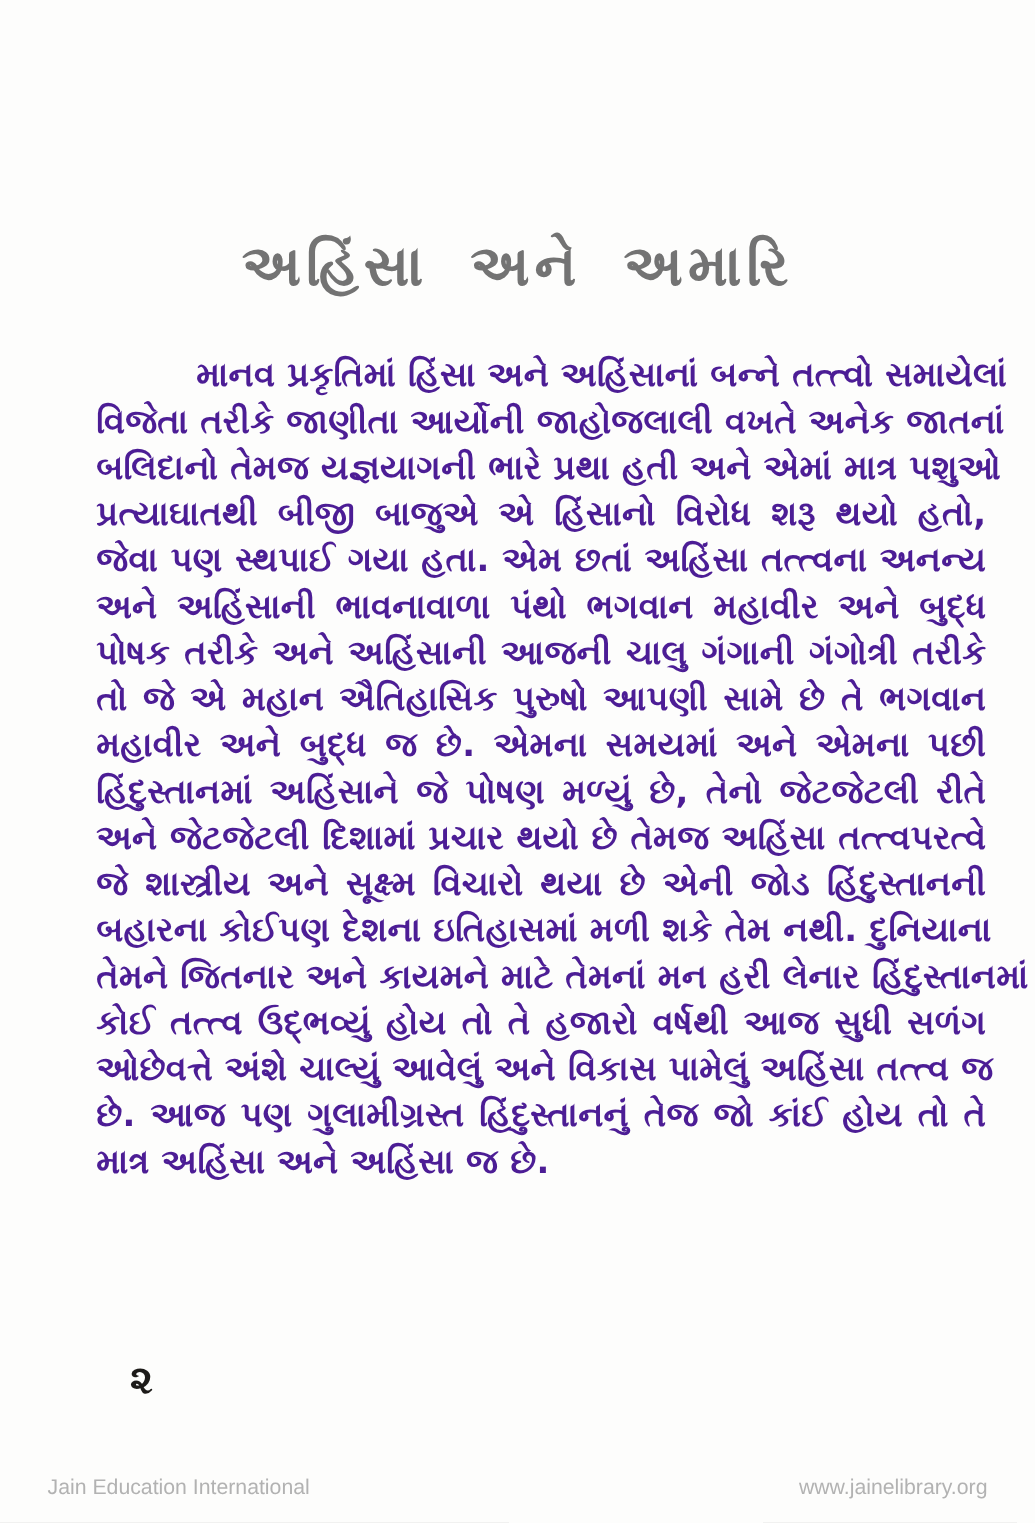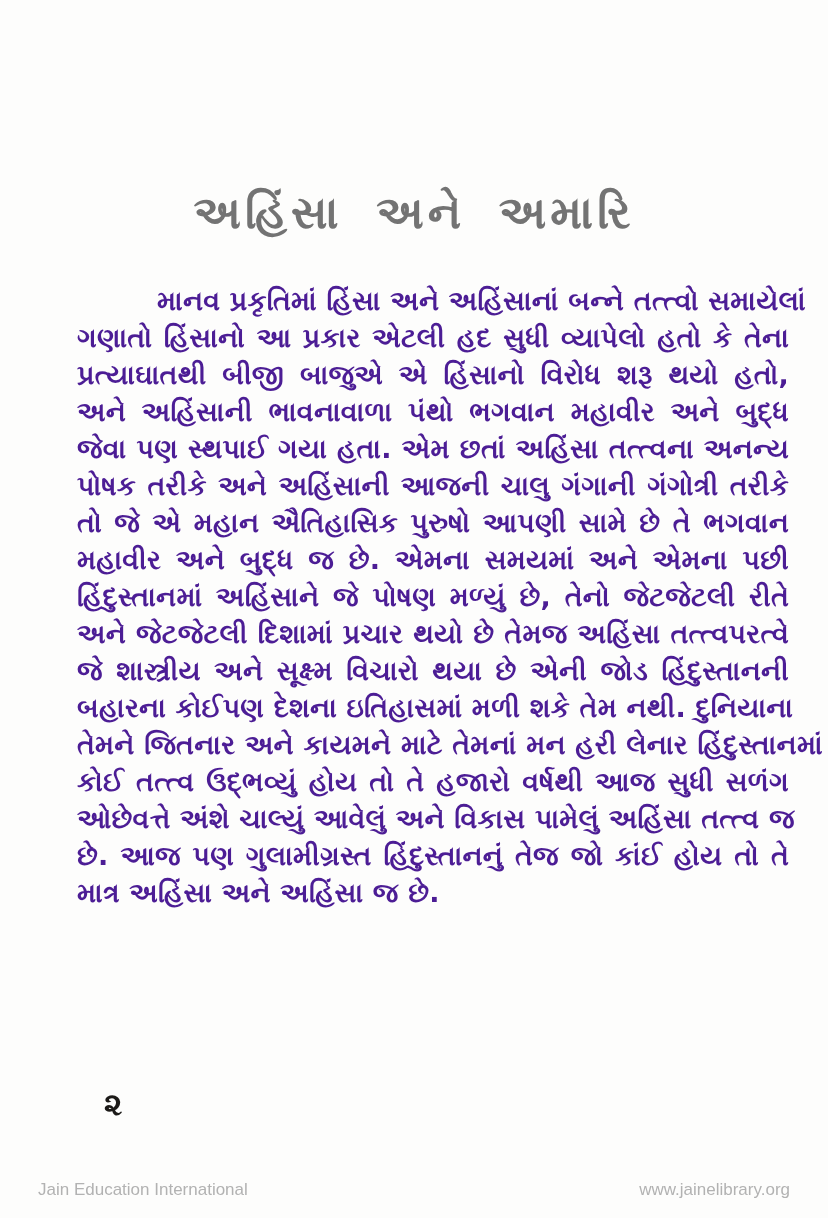--- a/index.html
+++ b/index.html
@@ -83,24 +83,25 @@
 </style>
 </head>
 <body>
 
 <div class="page">
 
   <h1 class="page-title">અહિંસા અને અમારિ</h1>
 
   <div class="body-text">
     <div class="text-line indent">માનવ પ્રકૃતિમાં હિંસા અને અહિંસાનાં બન્ને તત્ત્વો સમાયેલાં</div>
-    <div class="text-line">ગણાતો હિંસાનો આ પ્રકાર એટલી હદ સુધી વ્યાપેલો હતો કે તેના</div>
+    <div class="text-line">વિજેતા તરીકે જાણીતા આર્યોની જાહોજલાલી વખતે અનેક જાતનાં</div>
+    <div class="text-line">બલિદાનો તેમજ યજ્ઞયાગની ભારે પ્રથા હતી અને એમાં માત્ર પશુઓ</div>
     <div class="text-line">પ્રત્યાઘાતથી બીજી બાજુએ એ હિંસાનો વિરોધ શરૂ થયો હતો,</div>
+    <div class="text-line">જેવા પણ સ્થપાઈ ગયા હતા. એમ છતાં અહિંસા તત્ત્વના અનન્ય</div>
     <div class="text-line">અને અહિંસાની ભાવનાવાળા પંથો ભગવાન મહાવીર અને બુદ્ધ</div>
-    <div class="text-line">જેવા પણ સ્થપાઈ ગયા હતા. એમ છતાં અહિંસા તત્ત્વના અનન્ય</div>
     <div class="text-line">પોષક તરીકે અને અહિંસાની આજની ચાલુ ગંગાની ગંગોત્રી તરીકે</div>
     <div class="text-line">તો જે એ મહાન ઐતિહાસિક પુરુષો આપણી સામે છે તે ભગવાન</div>
     <div class="text-line">મહાવીર અને બુદ્ધ જ છે. એમના સમયમાં અને એમના પછી</div>
     <div class="text-line">હિંદુસ્તાનમાં અહિંસાને જે પોષણ મળ્યું છે, તેનો જેટજેટલી રીતે</div>
     <div class="text-line">અને જેટજેટલી દિશામાં પ્રચાર થયો છે તેમજ અહિંસા તત્ત્વપરત્વે</div>
     <div class="text-line">જે શાસ્ત્રીય અને સૂક્ષ્મ વિચારો થયા છે એની જોડ હિંદુસ્તાનની</div>
     <div class="text-line">બહારના કોઈપણ દેશના ઇતિહાસમાં મળી શકે તેમ નથી. દુનિયાના</div>
     <div class="text-line">તેમને જિતનાર અને કાયમને માટે તેમનાં મન હરી લેનાર હિંદુસ્તાનમાં</div>
     <div class="text-line">કોઈ તત્ત્વ ઉદ્ભવ્યું હોય તો તે હજારો વર્ષથી આજ સુધી સળંગ</div>
     <div class="text-line">ઓછેવત્તે અંશે ચાલ્યું આવેલું અને વિકાસ પામેલું અહિંસા તત્ત્વ જ</div>

